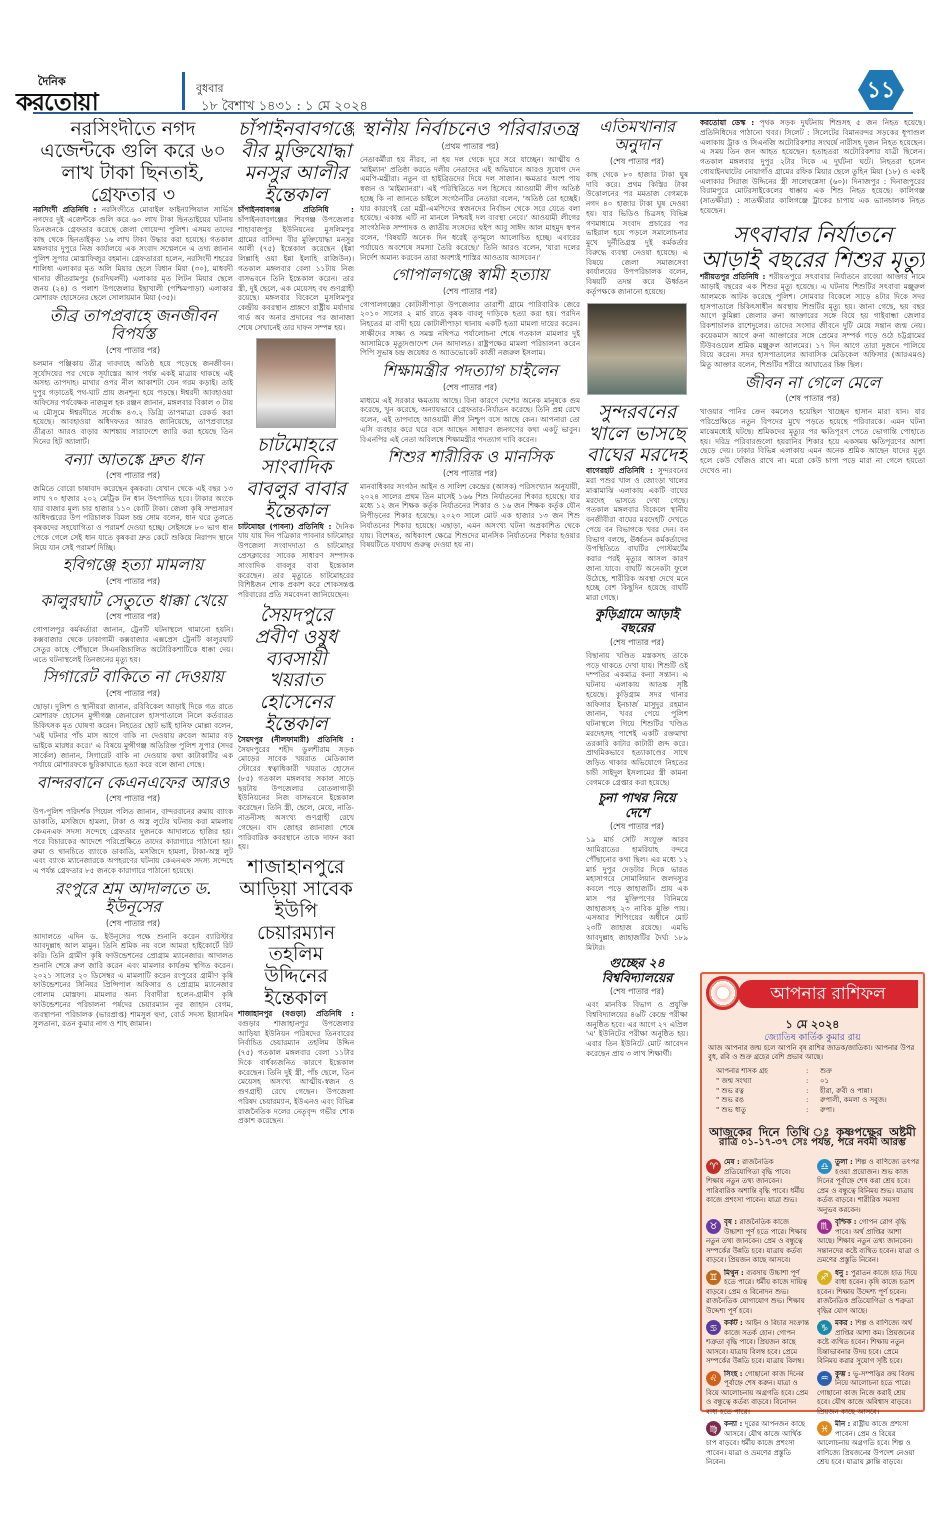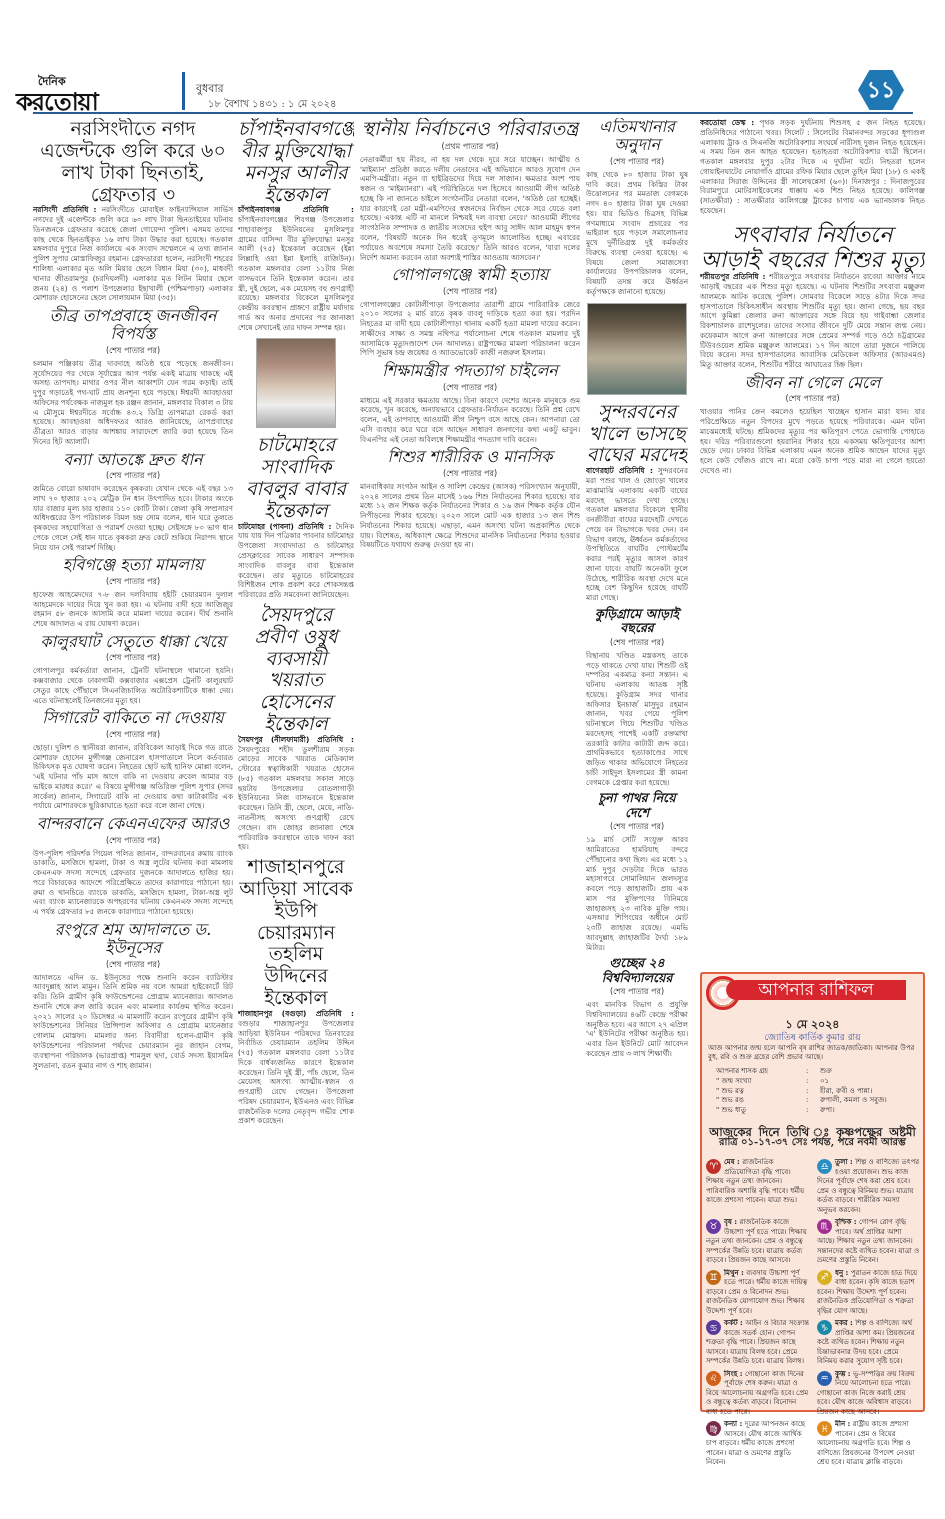--- a/index.html
+++ b/index.html
@@ -3,37 +3,37 @@
 <meta charset="utf-8">
 <style>
 *{box-sizing:border-box;margin:0;padding:0}
 html,body{width:945px;height:1519px;background:#fff;overflow:hidden}
 body{font-family:"DejaVu Sans","Liberation Sans",sans-serif;color:#222;position:relative}
 .masthead{position:absolute;left:0;top:0;width:874px;height:112px}
 .logo-small{position:absolute;left:38px;top:73px;font-size:11px;font-weight:bold;color:#111;font-family:"DejaVu Serif",serif}
 .logo-big{position:absolute;left:16px;top:83px;font-size:24px;font-weight:900;color:#111;letter-spacing:-1px;font-family:"DejaVu Serif",serif}
 .mast-bar{position:absolute;left:182px;top:72px;width:3px;height:38px;background:#1f5fa5}
 .mast-day{position:absolute;left:196px;top:80px;font-size:11px;color:#333;font-family:"DejaVu Serif",serif}
-.mast-date{position:absolute;left:208px;top:96px;font-size:10px;color:#444;font-family:"DejaVu Serif",serif}
+.mast-date{position:absolute;left:201px;top:96px;font-size:13px;color:#444;font-family:"DejaVu Serif",serif}
 .page-badge{position:absolute;left:858px;top:70px;width:46px;height:40px;background:#1f77b4;clip-path:polygon(25% 0,75% 0,100% 50%,75% 100%,25% 100%,0 50%);color:#fff;font-size:22px;font-weight:bold;display:flex;align-items:center;justify-content:center;font-family:"DejaVu Serif",serif}
 .rule{position:absolute;left:33px;top:112px;width:880px;height:2px;background:#2a5d8f}
 .col{position:absolute;top:118px;overflow:hidden}
 .story{margin-bottom:4px}
 .hl{font-family:"DejaVu Serif",serif;text-align:center;line-height:1.15;color:#111}
 .hl.big{font-size:19px}
 .hl.xl{font-size:27px}
 .hl.med{font-size:16px;font-style:italic}
 .hl.sm{font-size:12.5px;font-style:italic;font-weight:bold}
 .sub{font-size:8px;text-align:center;color:#333;margin-bottom:2px}
 .body{font-size:7.3px;line-height:1.34;text-align:justify;color:#333}
 .body b{color:#111}
 .photo{background:linear-gradient(135deg,#888,#c9a987 35%,#e8dccd 60%,#777);margin:6px auto;border:1px solid #aaa}
 .photo.tiger{background:linear-gradient(180deg,#3b3a30 0%,#6a5c4a 25%,#9a8f7c 45%,#b7ae97 60%,#5f7570 100%)}
 .rashi{position:absolute;left:700px;top:972px;width:225px;height:440px;border:2px solid #e06040;background:#fbe6dc;border-radius:3px}
-.rashi-head{position:absolute;left:24px;top:6px;width:180px;height:20px;background:#d8262e;border-radius:16px 0 0 16px;color:#fff;font-size:17px;display:flex;align-items:center;justify-content:center;font-family:"DejaVu Serif",serif}
+.rashi-head{position:absolute;left:36px;top:6px;width:180px;height:28px;background:#d8262e;border-radius:16px 0 0 16px;color:#fff;font-size:17px;display:flex;align-items:center;justify-content:center;font-family:"DejaVu Serif",serif}
 .rashi-wheel{position:absolute;left:4px;top:2px;width:34px;height:34px;border-radius:50%;border:3px solid #d8262e;background:radial-gradient(#fff 30%,#f5c1b6 31%,#fff 60%,#d97 61%)}
 .rashi-date{position:absolute;left:0;top:42px;width:100%;text-align:center;font-size:11px;font-weight:bold}
 .rashi-by{position:absolute;left:0;top:56px;width:100%;text-align:center;font-size:9px;color:#3a4fa0}
 .rashi-intro{position:absolute;left:6px;top:70px;width:212px;font-size:7px;line-height:1.35}
 .rashi-table{position:absolute;left:14px;top:93px;width:200px;font-size:7px;line-height:1.4}
 .rashi-table div{display:flex}
 .rashi-table span:first-child{width:90px}
 .rashi-table span:nth-child(2){width:14px}
 .rashi-tithi{position:absolute;left:0;top:150px;width:100%;text-align:center;font-size:11.5px;font-weight:bold;font-family:Liberation Mono, monospace}
 .rashi-time{position:absolute;left:0;top:160px;width:100%;text-align:center;font-size:10px;font-weight:bold;font-family:"DejaVu Serif",serif}
@@ -65,21 +65,20 @@
     <div class="body">চলমান পঞ্জিকায় তীব্র দাবদাহে অতিষ্ঠ হয়ে পড়েছে জনজীবন। সূর্যোদয়ের পর থেকে সূর্যাস্তের আগ পর্যন্ত একই মাত্রায় থাকছে এই অসহ্য তাপদাহ। মাথার ওপর নীল আকাশটা যেন গরম কড়াই। তাই দুপুর গড়াতেই পথ-ঘাট প্রায় জনশূন্য হয়ে পড়ছে। ঈশ্বরদী আবহাওয়া অফিসের পর্যবেক্ষক নাজমুল হক রঞ্জন জানান, মঙ্গলবার বিকাল ৩ টায় এ মৌসুমে ঈশ্বরদীতে সর্বোচ্চ ৪৩.২ ডিগ্রি তাপমাত্রা রেকর্ড করা হয়েছে। আবহাওয়া অধিদফতর আরও জানিয়েছে, তাপপ্রবাহের তীব্রতা আরও বাড়ার আশঙ্কায় সারাদেশে জারি করা হয়েছে তিন দিনের হিট অ্যালার্ট।</div>
   </div>
   <div class="story">
     <div class="hl med">বন্যা আতঙ্কে দ্রুত ধান</div>
     <div class="sub">(শেষ পাতার পর)</div>
     <div class="body">জমিতে বোরো চাষাবাদ করেছেন কৃষকরা। যেখান থেকে এই বছর ১৩ লাখ ৭০ হাজার ২০২ মেট্রিক টন ধান উৎপাদিত হবে। টাকার অংকে যার বাজার মূল্য চার হাজার ১১০ কোটি টাকা। জেলা কৃষি সম্প্রসারণ অধিদপ্তরের উপ পরিচালক বিমল চন্দ্র সোম বলেন, ধান ঘরে তুলতে কৃষকদের সহযোগিতা ও পরামর্শ দেওয়া হচ্ছে। সেইসঙ্গে ৮০ ভাগ ধান পেকে গেলে সেই ধান যাতে কৃষকরা দ্রুত কেটে শুকিয়ে নিরাপদ স্থানে নিয়ে যান সেই পরামর্শ দিচ্ছি।</div>
   </div>
   <div class="story">
     <div class="hl med">হবিগঞ্জে হত্যা মামলায়</div>
     <div class="sub">(শেষ পাতার পর)</div>
-    <div class="body">হাফেজ আহমেদদের ৭-৮ জন দলবিদ্যায় হইটি চেয়ারম্যান দুলাল আহমেদকে দায়ের দিয়ে খুন করা হয়। এ ঘটনায় বাদী হয়ে আজিজুর রহমান ৫৮ জনকে আসামি করে মামলা দায়ের করেন। দীর্ঘ শুনানি শেষে আদালত এ রায় ঘোষণা করেন।</div>
   </div>
   <div class="story">
     <div class="hl med">কালুরঘাট সেতুতে ধাক্কা খেয়ে</div>
     <div class="sub">(শেষ পাতার পর)</div>
     <div class="body">গোপালপুর কর্মকর্তারা জানান, ট্রেনটি ঘটনাস্থলে থামানো হয়নি। কক্সবাজার থেকে ঢাকাগামী কক্সবাজার এক্সপ্রেস ট্রেনটি কালুরঘাট সেতুর কাছে পৌঁছালে সিএনজিচালিত অটোরিকশাটিকে ধাক্কা দেয়। এতে ঘটনাস্থলেই তিনজনের মৃত্যু হয়।</div>
   </div>
   <div class="story">
     <div class="hl med">সিগারেট বাকিতে না দেওয়ায়</div>
     <div class="sub">(শেষ পাতার পর)</div>
     <div class="body">ছোড়া। দুলিশ ও স্থানীয়রা জানান, রবিবিকেল আড়াই দিকে গত রাতে মোশারফ হোসেন মুন্সীগঞ্জ জেনারেল হাসপাতালে নিলে কর্তব্যরত চিকিৎসক মৃত ঘোষণা করেন। নিহতের ছোট ভাই হানিফ মোল্লা বলেন, 'এই ঘটনার পাঁচ মাস আগে বাকি না দেওয়ায় রুবেল আমার বড় ভাইকে মারধর করে।' এ বিষয়ে মুন্সীগঞ্জ অতিরিক্ত পুলিশ সুপার (সদর সার্কেল) জানান, সিগারেট বাকি না দেওয়ায় কথা কাটাকাটির এক পর্যায়ে মোশারফকে ছুরিকাঘাতে হত্যা করে বলে জানা গেছে।</div>

